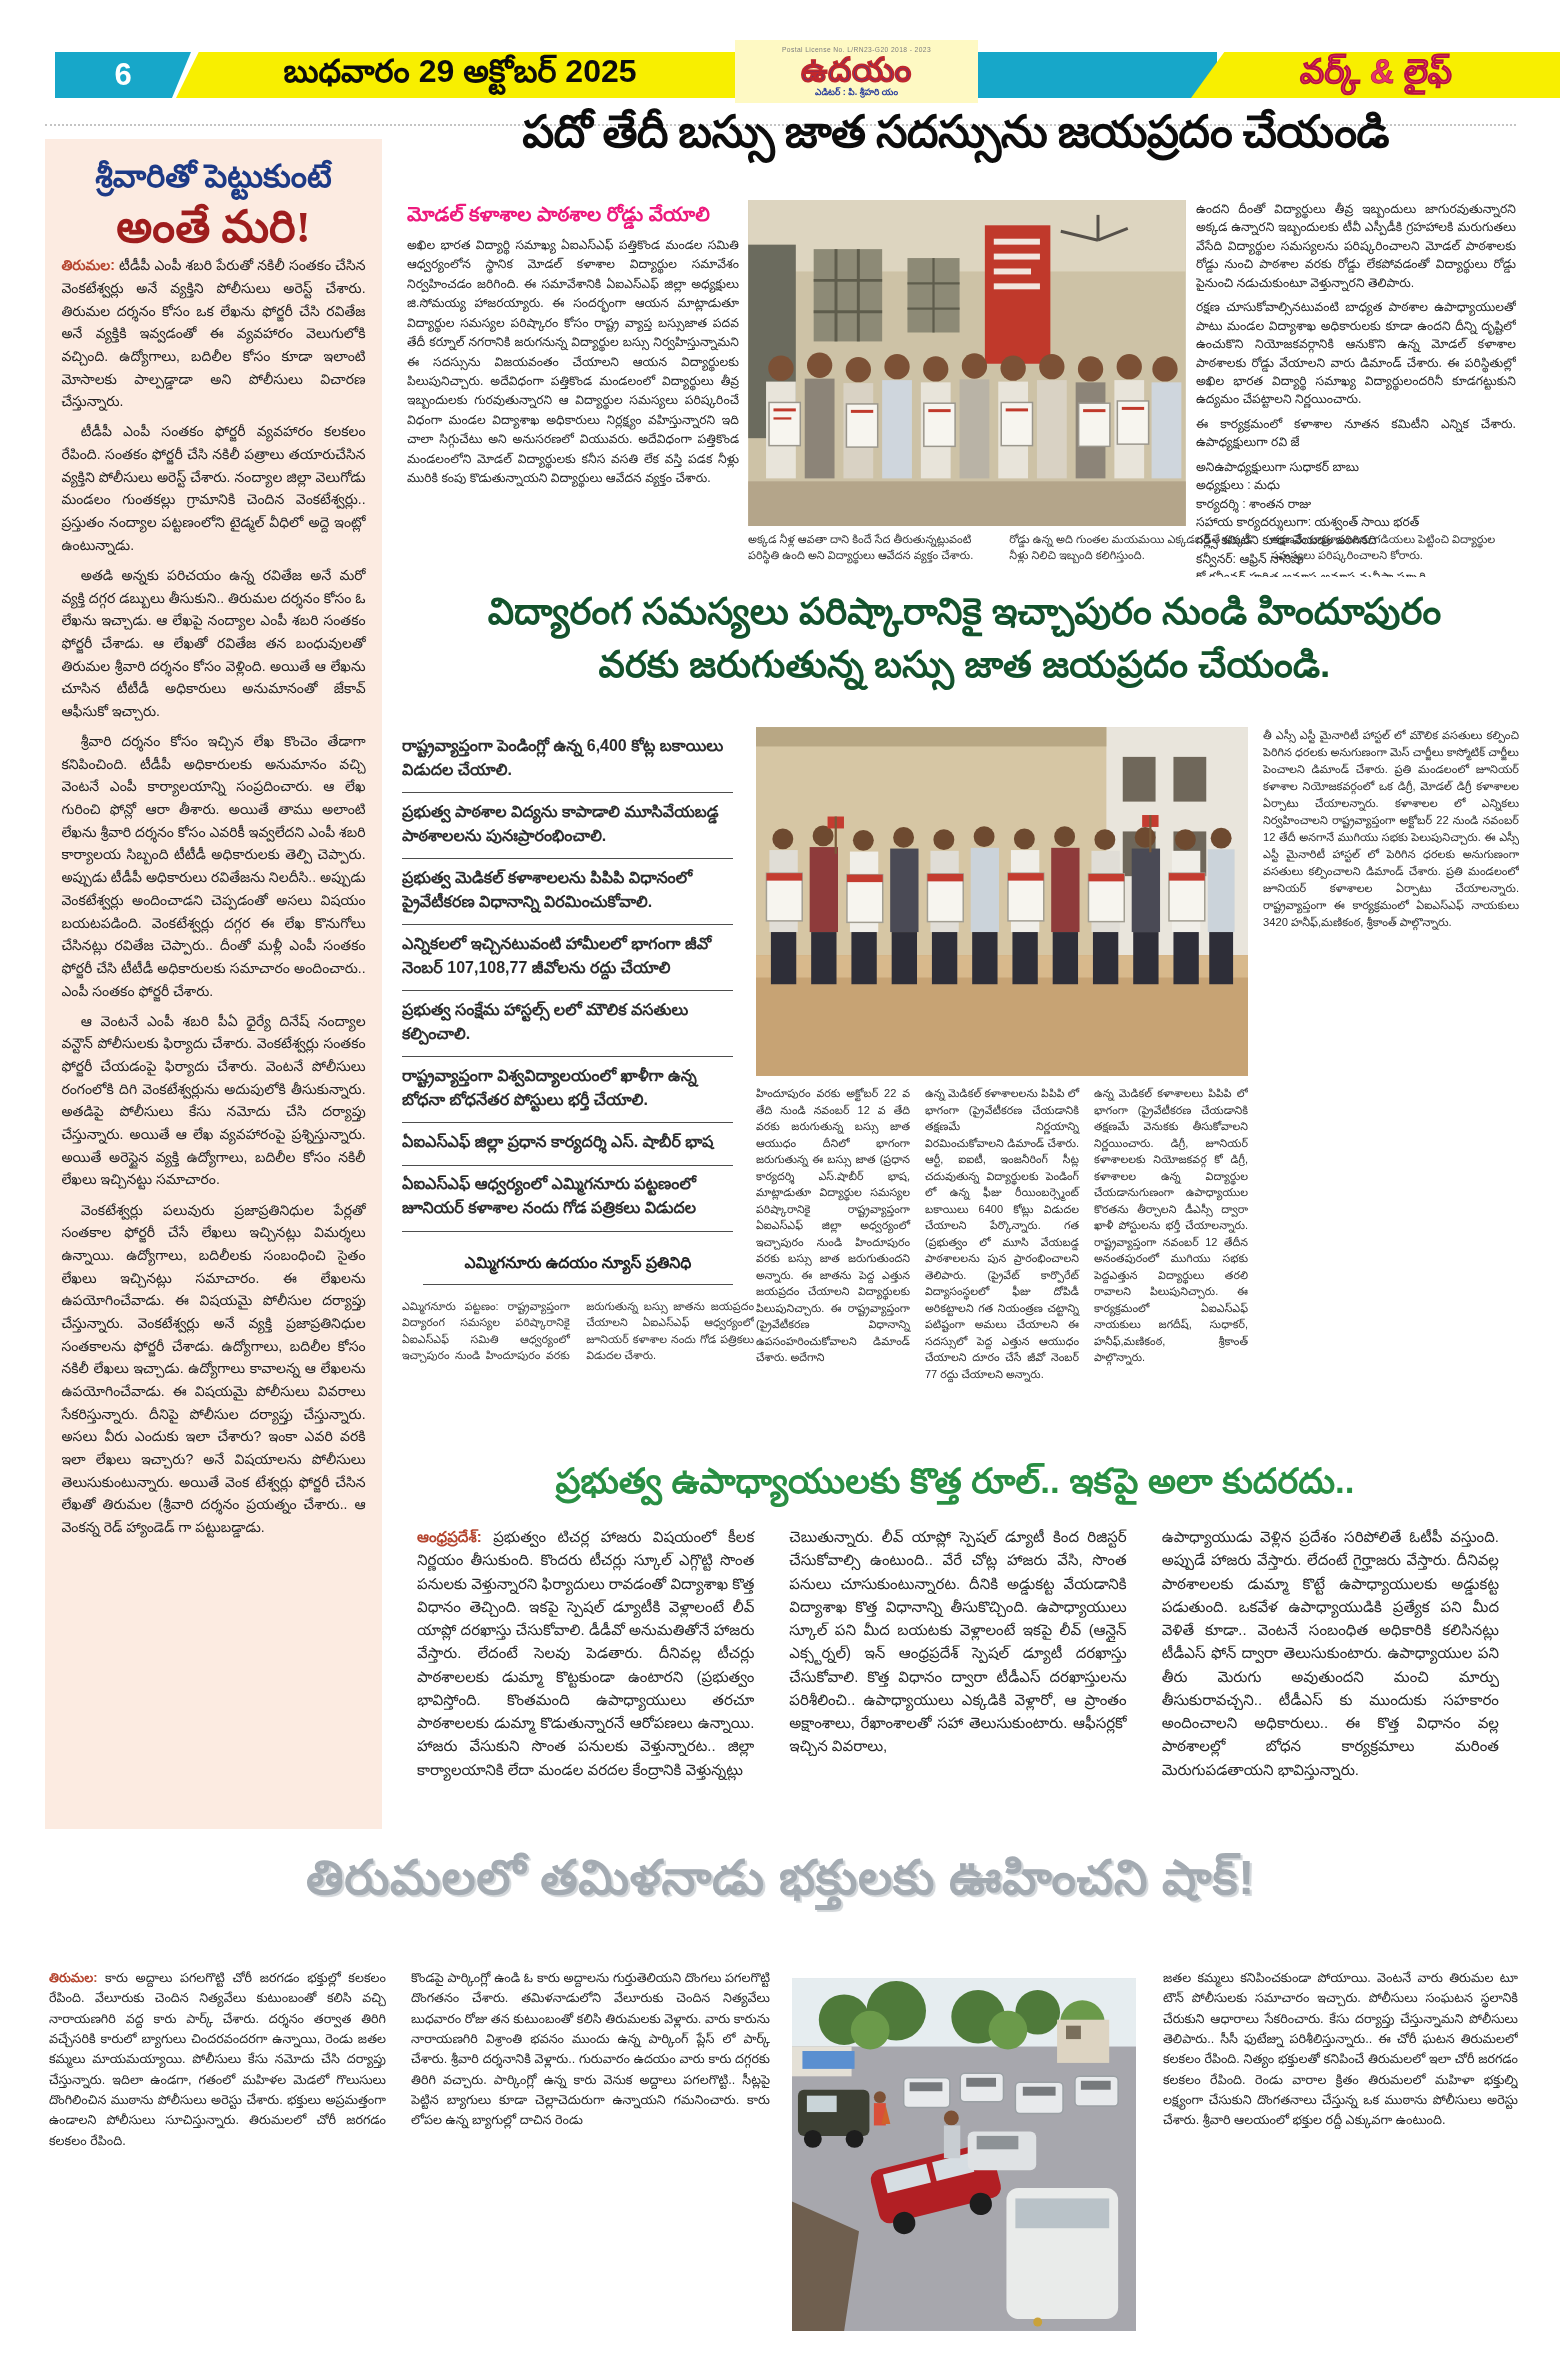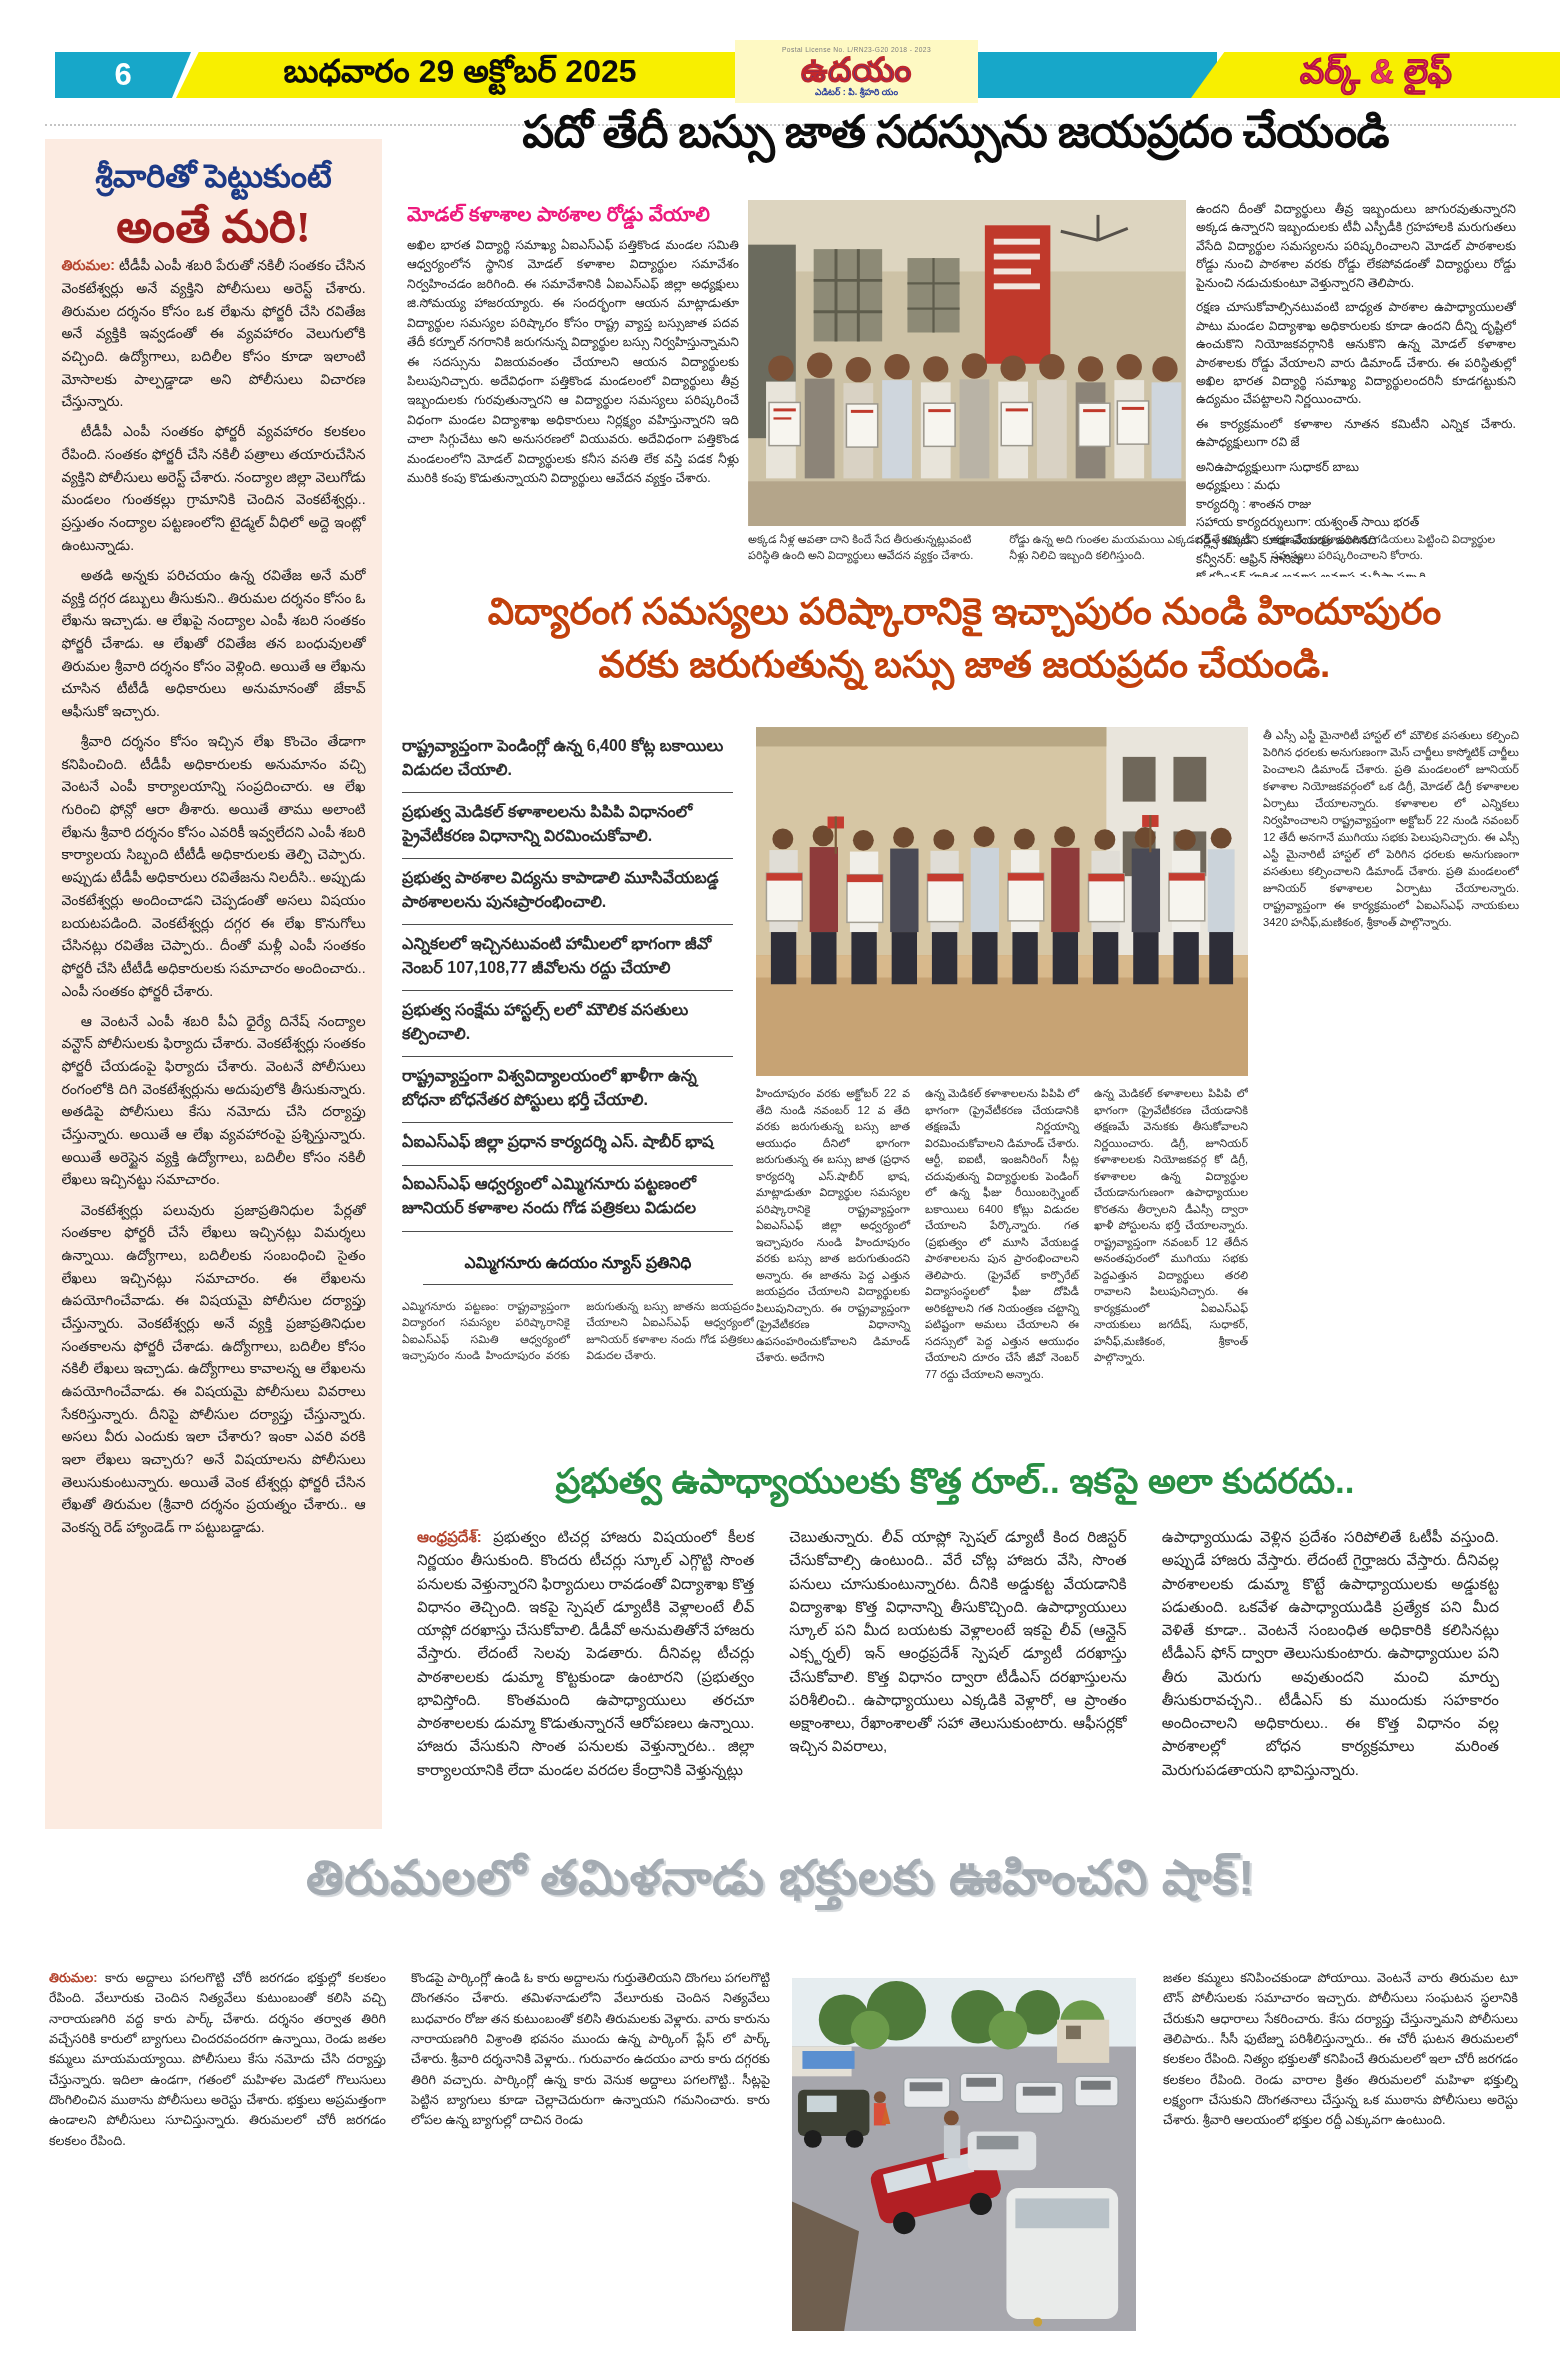--- a/index.html
+++ b/index.html
@@ -35,21 +35,21 @@
   .top-head{left:395px;top:106px;width:1121px;text-align:center;font-size:45px;font-weight:bold;color:#0d0d0d;letter-spacing:-0.7px;font-family:Liberation Serif, serif;}
   .sub-pink{left:407px;top:203px;width:332px;text-align:left;color:#ed1a7d;font-size:20px;font-weight:bold;}
   .ta-col1{left:407px;top:236px;width:332px;height:292px;overflow:hidden;font-size:12.3px;line-height:1.58;text-align:justify;color:#262626;}
   .photo1{left:748px;top:200px;width:438px;height:326px;}
   .ta-col2{left:1196px;top:200px;width:320px;height:377px;overflow:hidden;font-size:12.3px;line-height:1.5;text-align:justify;color:#262626;}
   .ta-col2 p{margin:0 0 6px 0;}
   .officials{margin:3px 0 0 0;padding:0;list-style:none;font-size:12.3px;line-height:1.5;color:#262626;}
   .understrip{left:748px;top:531px;width:768px;height:46px;display:flex;gap:16px;font-size:11.2px;line-height:1.45;color:#333;overflow:hidden;}
   .understrip div{flex:1;}
   
-  .pink-head{left:402px;top:586px;width:1125px;text-align:center;color:#c2410c;font-size:37px;font-weight:bold;line-height:1.42;}
+  .pink-head{left:402px;top:586px;width:1125px;text-align:center;color:#14532d;font-size:37px;font-weight:bold;line-height:1.42;}
   
   .demand-col{left:402px;top:727px;width:352px;height:730px;overflow:hidden;}
   .demands{margin:0;padding:0;list-style:none;}
   .demands li{font-size:16px;font-weight:bold;color:#2e2e2e;line-height:1.5;padding:6.7px 0 10.4px 0;border-bottom:1.9px solid #4d4d4d;width:94%;}
   .byline{margin-top:22.4px;text-align:center;font-size:15.7px;font-weight:bold;color:#222;padding-bottom:7.5px;border-bottom:1.9px solid #4d4d4d;width:88%;margin-left:auto;margin-right:auto;}
   .subcols{margin-top:13.4px;column-count:2;column-gap:16.4px;font-size:11px;line-height:1.5;text-align:justify;color:#333;}
   .photo2{left:756px;top:727px;width:492px;height:349px;}
   .midcols{left:756px;top:1085px;width:492px;height:371px;display:flex;gap:15px;font-size:11px;line-height:1.5;text-align:justify;color:#2b2b2b;overflow:hidden;}
   .midcols div{flex:1;}
   .rcol2{left:1263px;top:727px;width:256px;height:729px;overflow:hidden;font-size:11.2px;line-height:1.52;text-align:justify;color:#2b2b2b;}
@@ -206,22 +206,22 @@
 
   <div class="abs pink-head">
     <div>విద్యారంగ సమస్యలు పరిష్కారానికై ఇచ్చాపురం నుండి హిందూపురం</div>
     <div>వరకు జరుగుతున్న బస్సు జాత జయప్రదం చేయండి.</div>
   </div>
 
   <div class="abs demand-col">
     <ul class="demands">
 
     <li>రాష్ట్రవ్యాప్తంగా పెండింగ్లో ఉన్న 6,400 కోట్ల బకాయిలు విడుదల చేయాలి.</li>
+        <li>ప్రభుత్వ పాఠశాల విద్యను కాపాడాలి మూసివేయబడ్డ పాఠశాలలను పునఃప్రారంభించాలి.</li>
         <li>ప్రభుత్వ మెడికల్ కళాశాలలను పిపిపి విధానంలో ప్రైవేటీకరణ విధానాన్ని విరమించుకోవాలి.</li>
-        <li>ప్రభుత్వ పాఠశాల విద్యను కాపాడాలి మూసివేయబడ్డ పాఠశాలలను పునఃప్రారంభించాలి.</li>
         <li>ఎన్నికలలో ఇచ్చినటువంటి హామీలలో భాగంగా జీవో నెంబర్ 107,108,77 జీవోలను రద్దు చేయాలి</li>
         <li>ప్రభుత్వ సంక్షేమ హాస్టల్స్ లలో మౌలిక వసతులు కల్పించాలి.</li>
         <li>రాష్ట్రవ్యాప్తంగా విశ్వవిద్యాలయంలో ఖాళీగా ఉన్న బోధనా బోధనేతర పోస్టులు భర్తీ చేయాలి.</li>
         <li>ఏఐఎస్ఎఫ్  జిల్లా ప్రధాన కార్యదర్శి ఎస్. షాబీర్ భాష</li>
         <li>ఏఐఎస్ఎఫ్ ఆధ్వర్యంలో ఎమ్మిగనూరు పట్టణంలో జూనియర్ కళాశాల నందు గోడ పత్రికలు విడుదల</li>
       </ul>
     <div class="byline">ఎమ్మిగనూరు ఉదయం న్యూస్ ప్రతినిధి</div>
     <div class="subcols">ఎమ్మిగనూరు పట్టణం: రాష్ట్రవ్యాప్తంగా విద్యారంగ సమస్యల పరిష్కారానికై ఏఐఎస్ఎఫ్ సమితి ఆధ్వర్యంలో ఇచ్చాపురం నుండి హిందూపురం వరకు జరుగుతున్న బస్సు జాతను జయప్రదం చేయాలని ఏఐఎస్ఎఫ్ ఆధ్వర్యంలో జూనియర్ కళాశాల నందు గోడ పత్రికలు విడుదల చేశారు.</div>
   </div>
 

